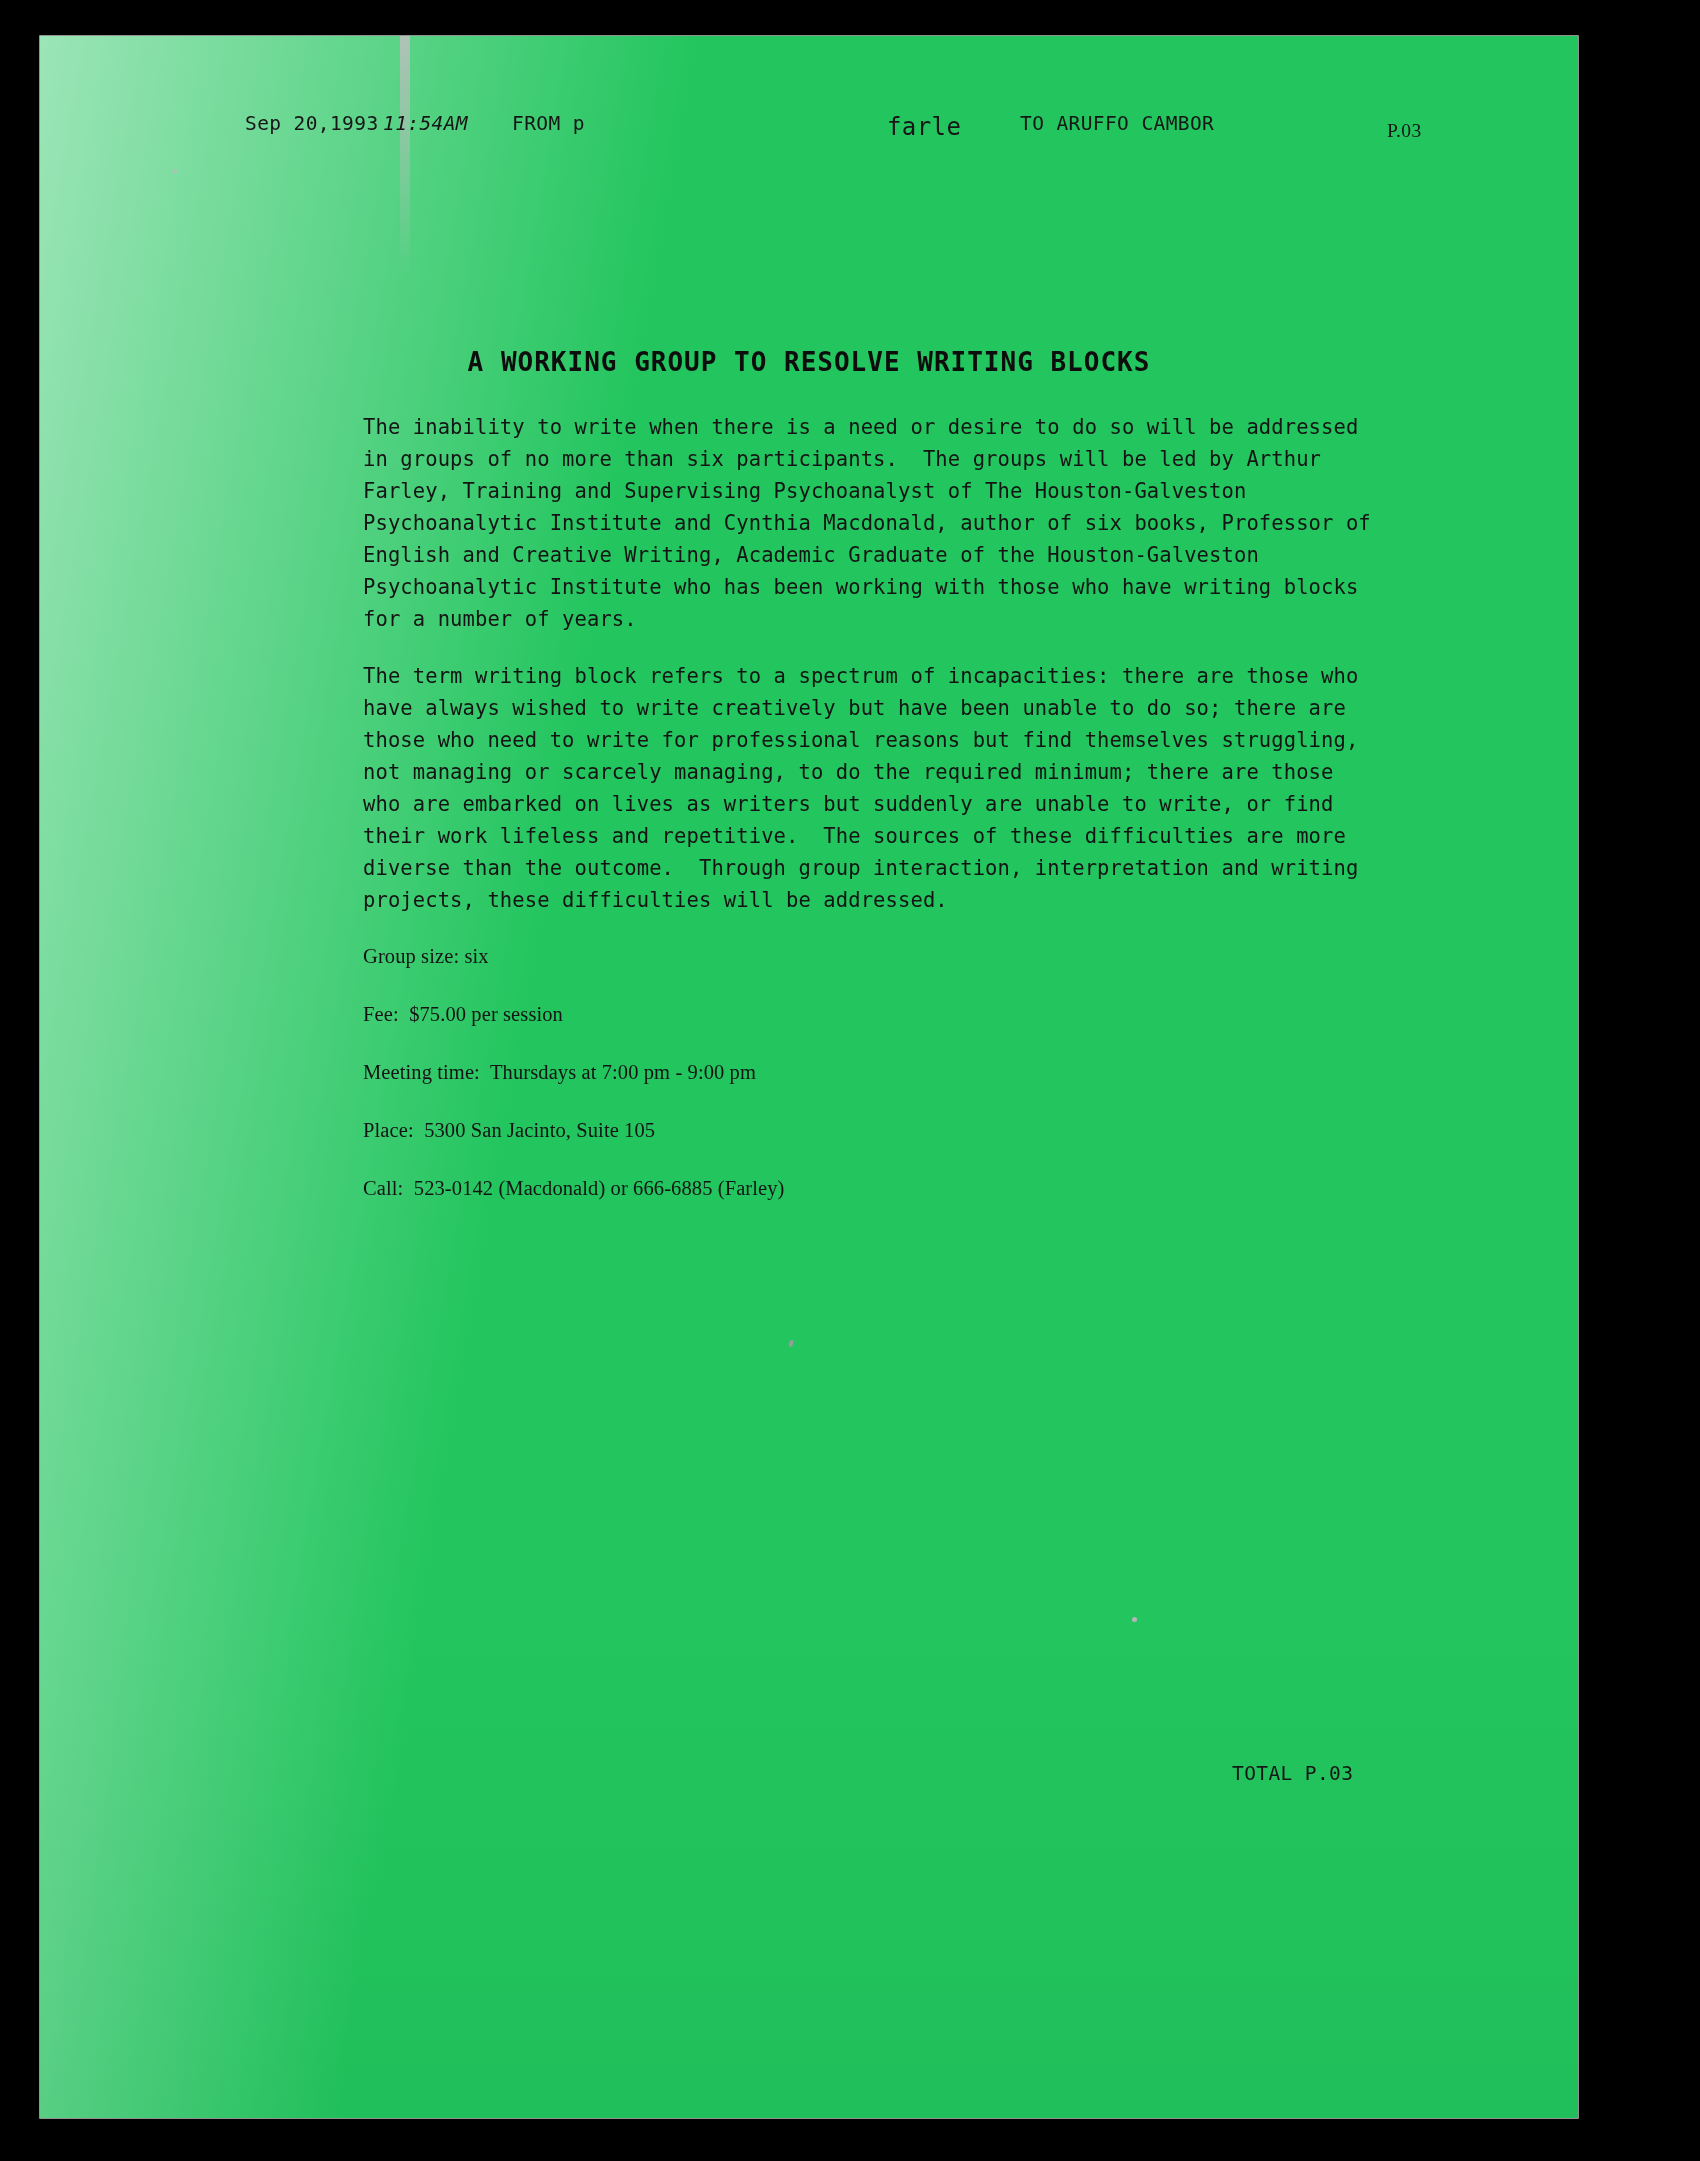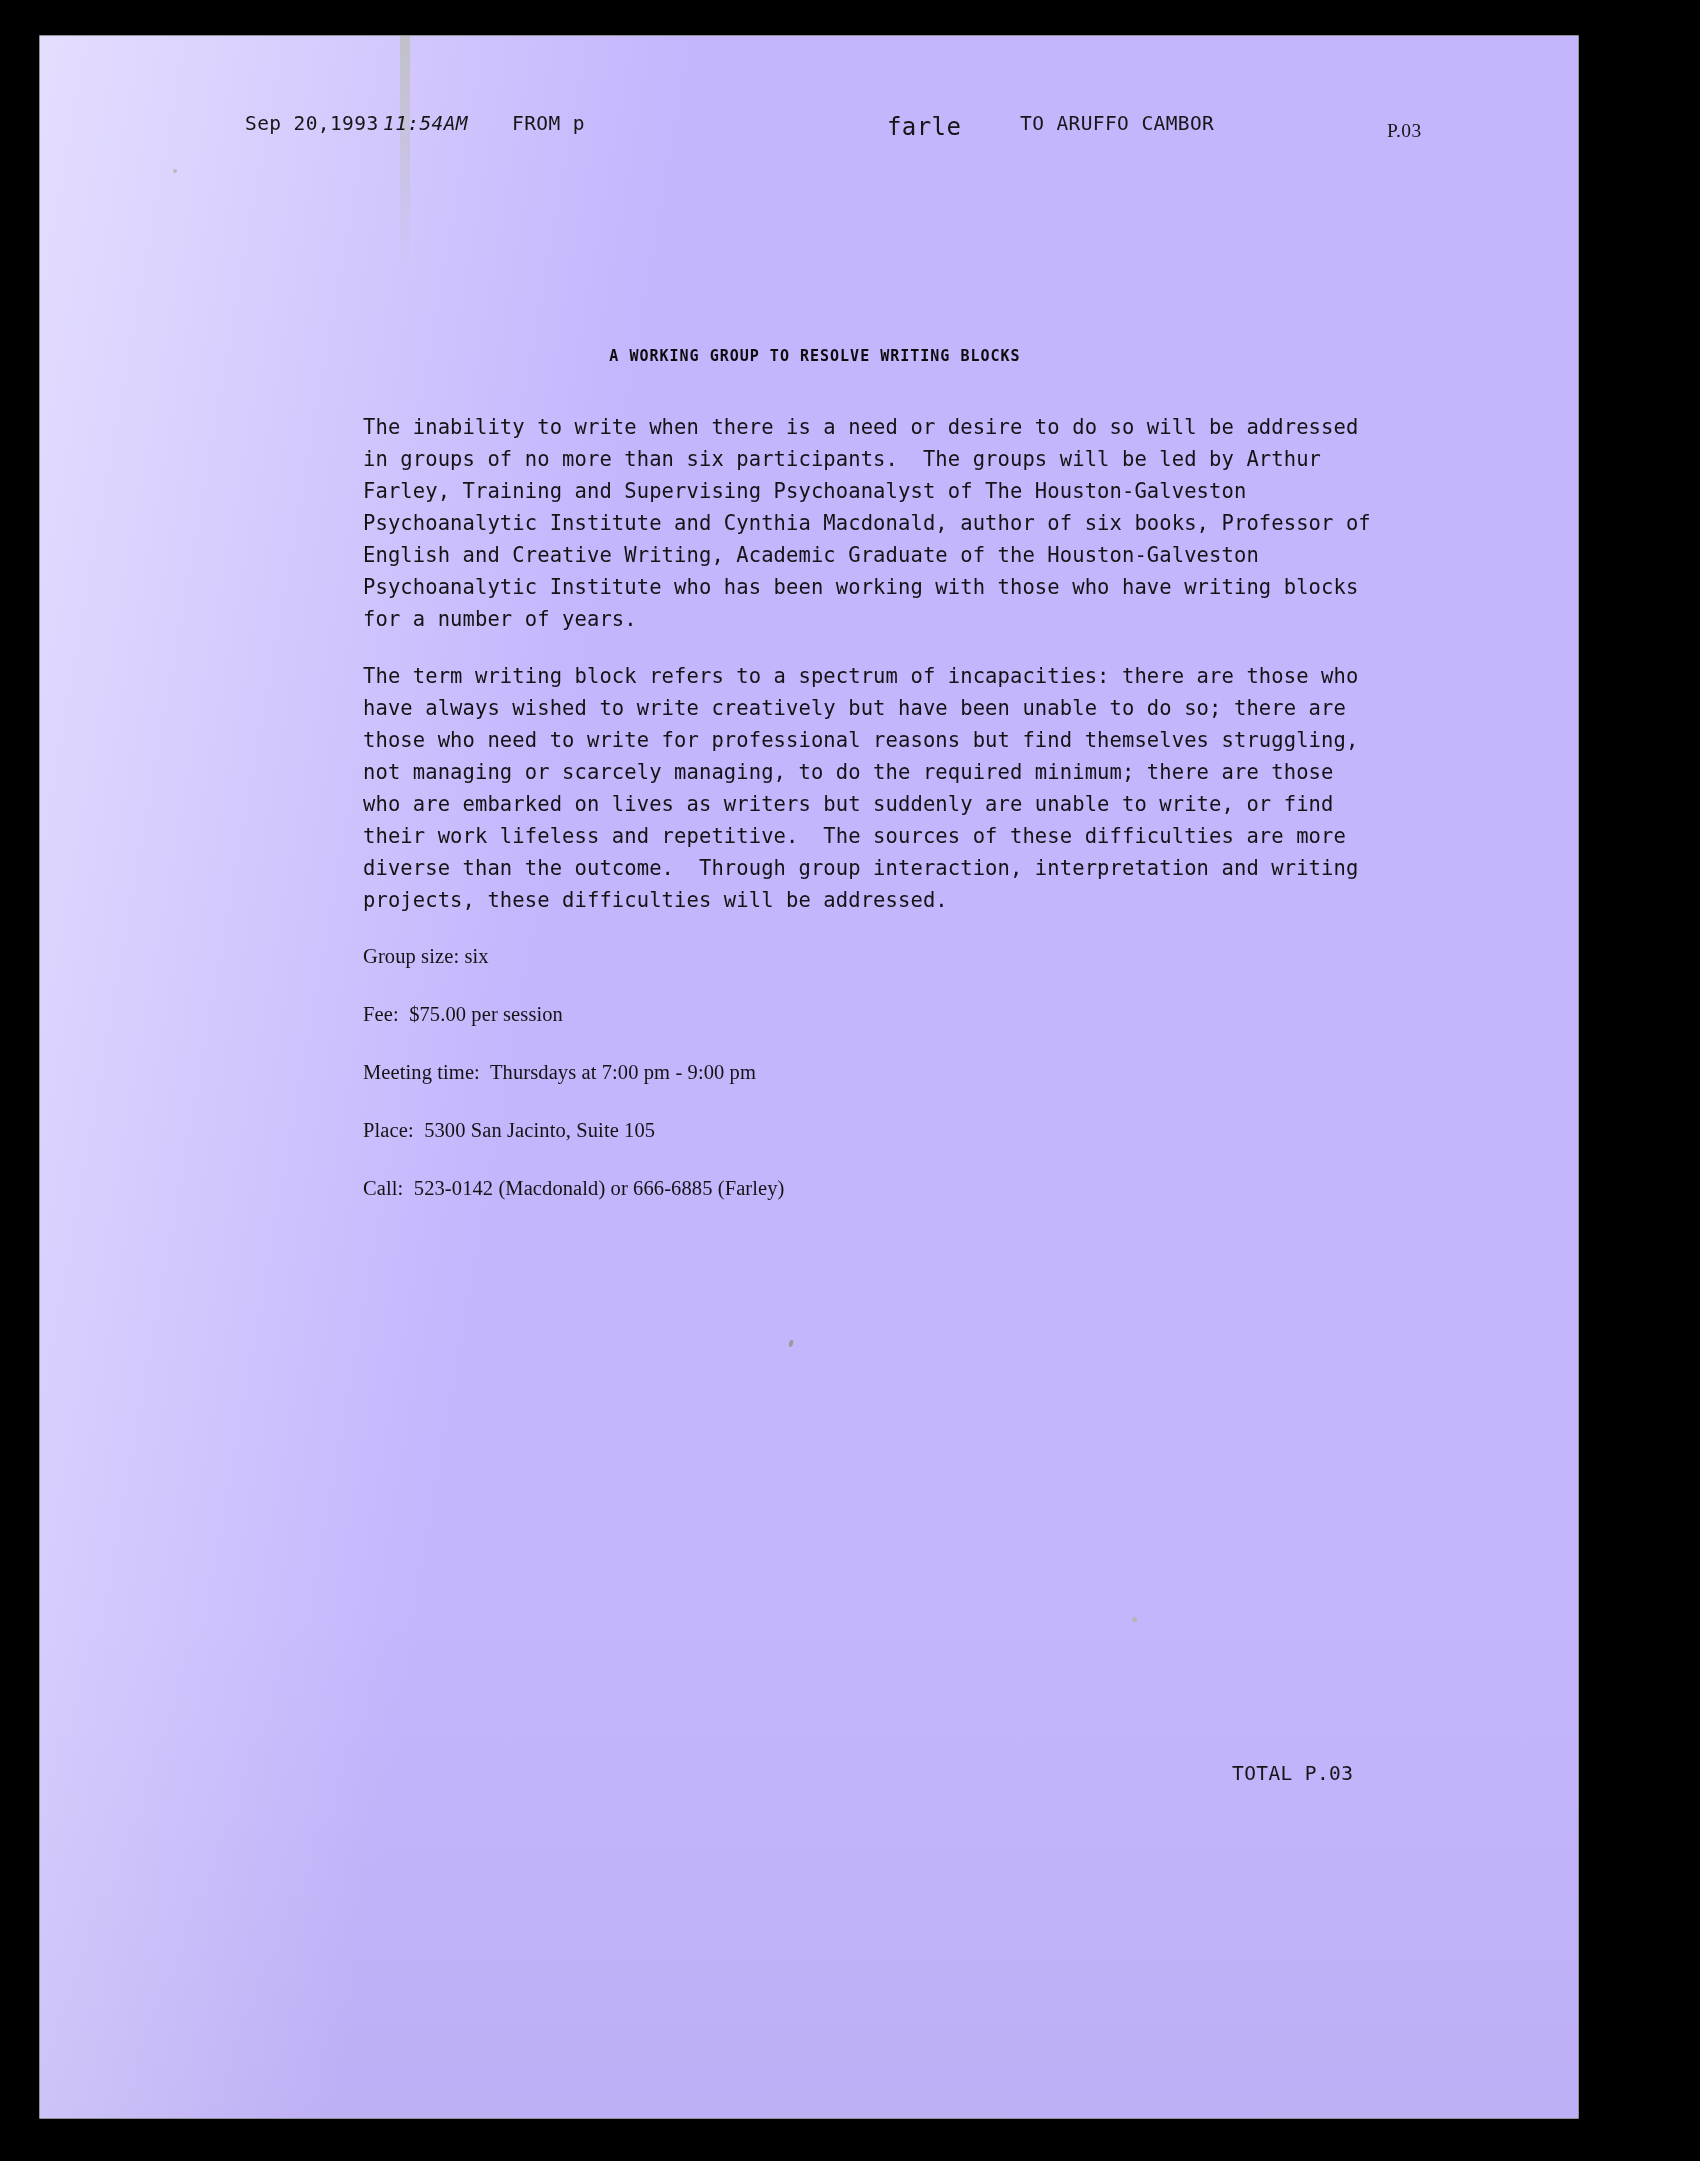--- a/index.html
+++ b/index.html
@@ -12,21 +12,21 @@
     height: 2161px;
     font-family: "DejaVu Sans Mono", monospace;
   }
 
   .page-frame {
     position: absolute;
     left: 40px;
     top: 36px;
     width: 1538px;
     height: 2082px;
-    background: #c4b5fd;
+    background: #22c55e;
     box-shadow: 0 0 0 0.7px #cfd0d0;
   }
 
   
   .page-frame::before {
     content: "";
     position: absolute;
     inset: 0;
     background:
       linear-gradient(100deg, rgba(255,255,255,0.55) 0%, rgba(255,255,255,0.0) 35%),
@@ -60,25 +60,24 @@
     height: 100%;
     color: #111111;
   }
 
   .doc-title {
     position: absolute;
     left: 0;
     top: 311px;
     width: 100%;
     text-align: center;
-    font-size: 15px;
+    font-size: 26px;
     font-weight: bold;
     letter-spacing: 1px;
     color: #0d0d0d;
-    padding-left: 6px;
   }
 
   .content {
     position: absolute;
     left: 323px;
     top: 375px;
     width: 1009px;
   }
 
   p.para {

